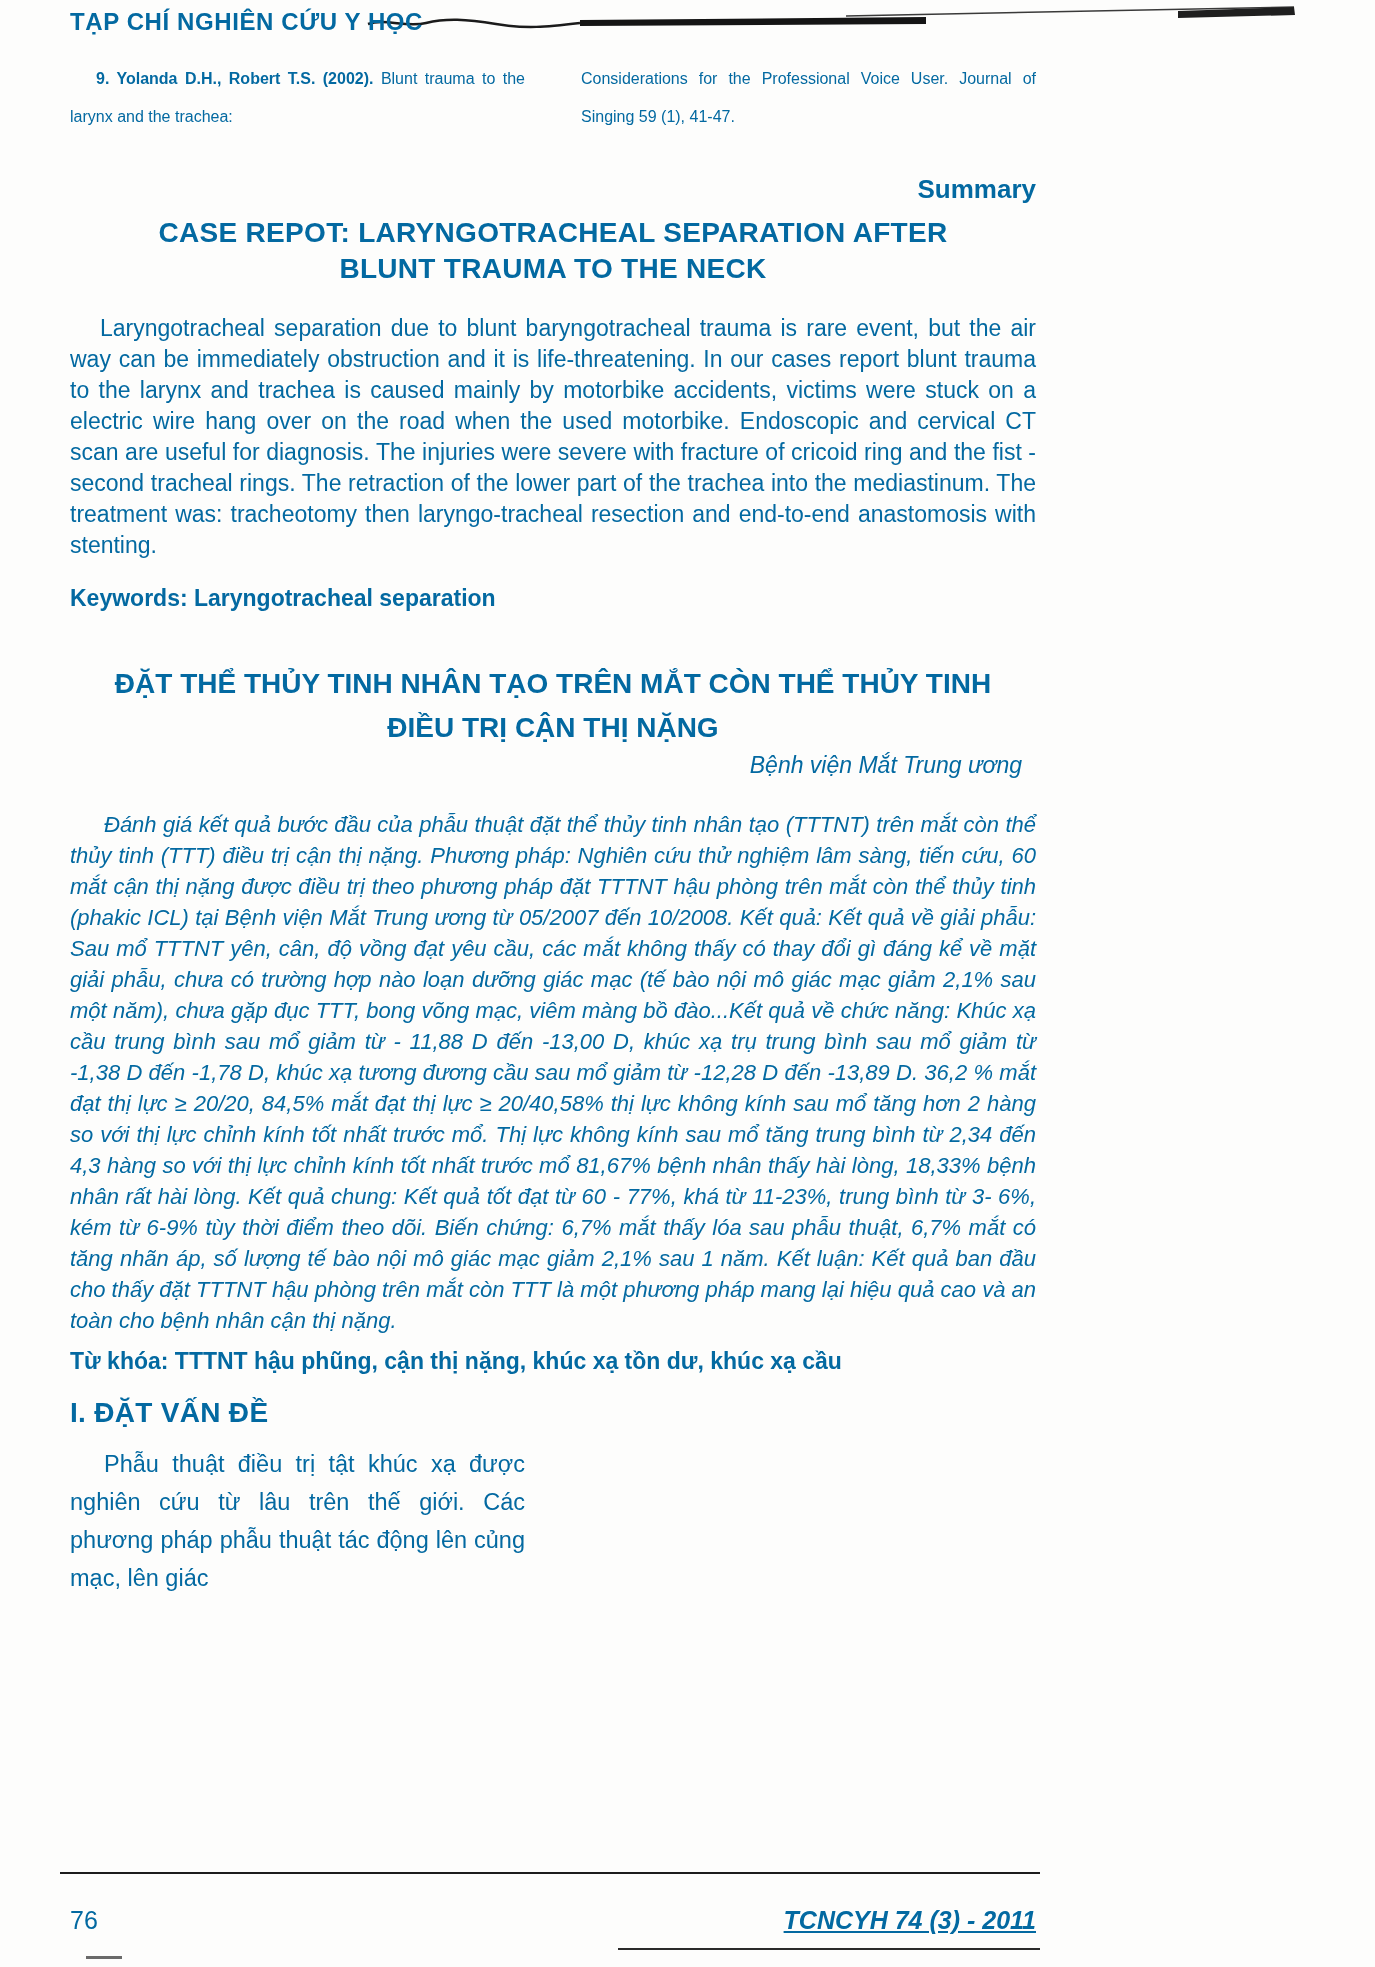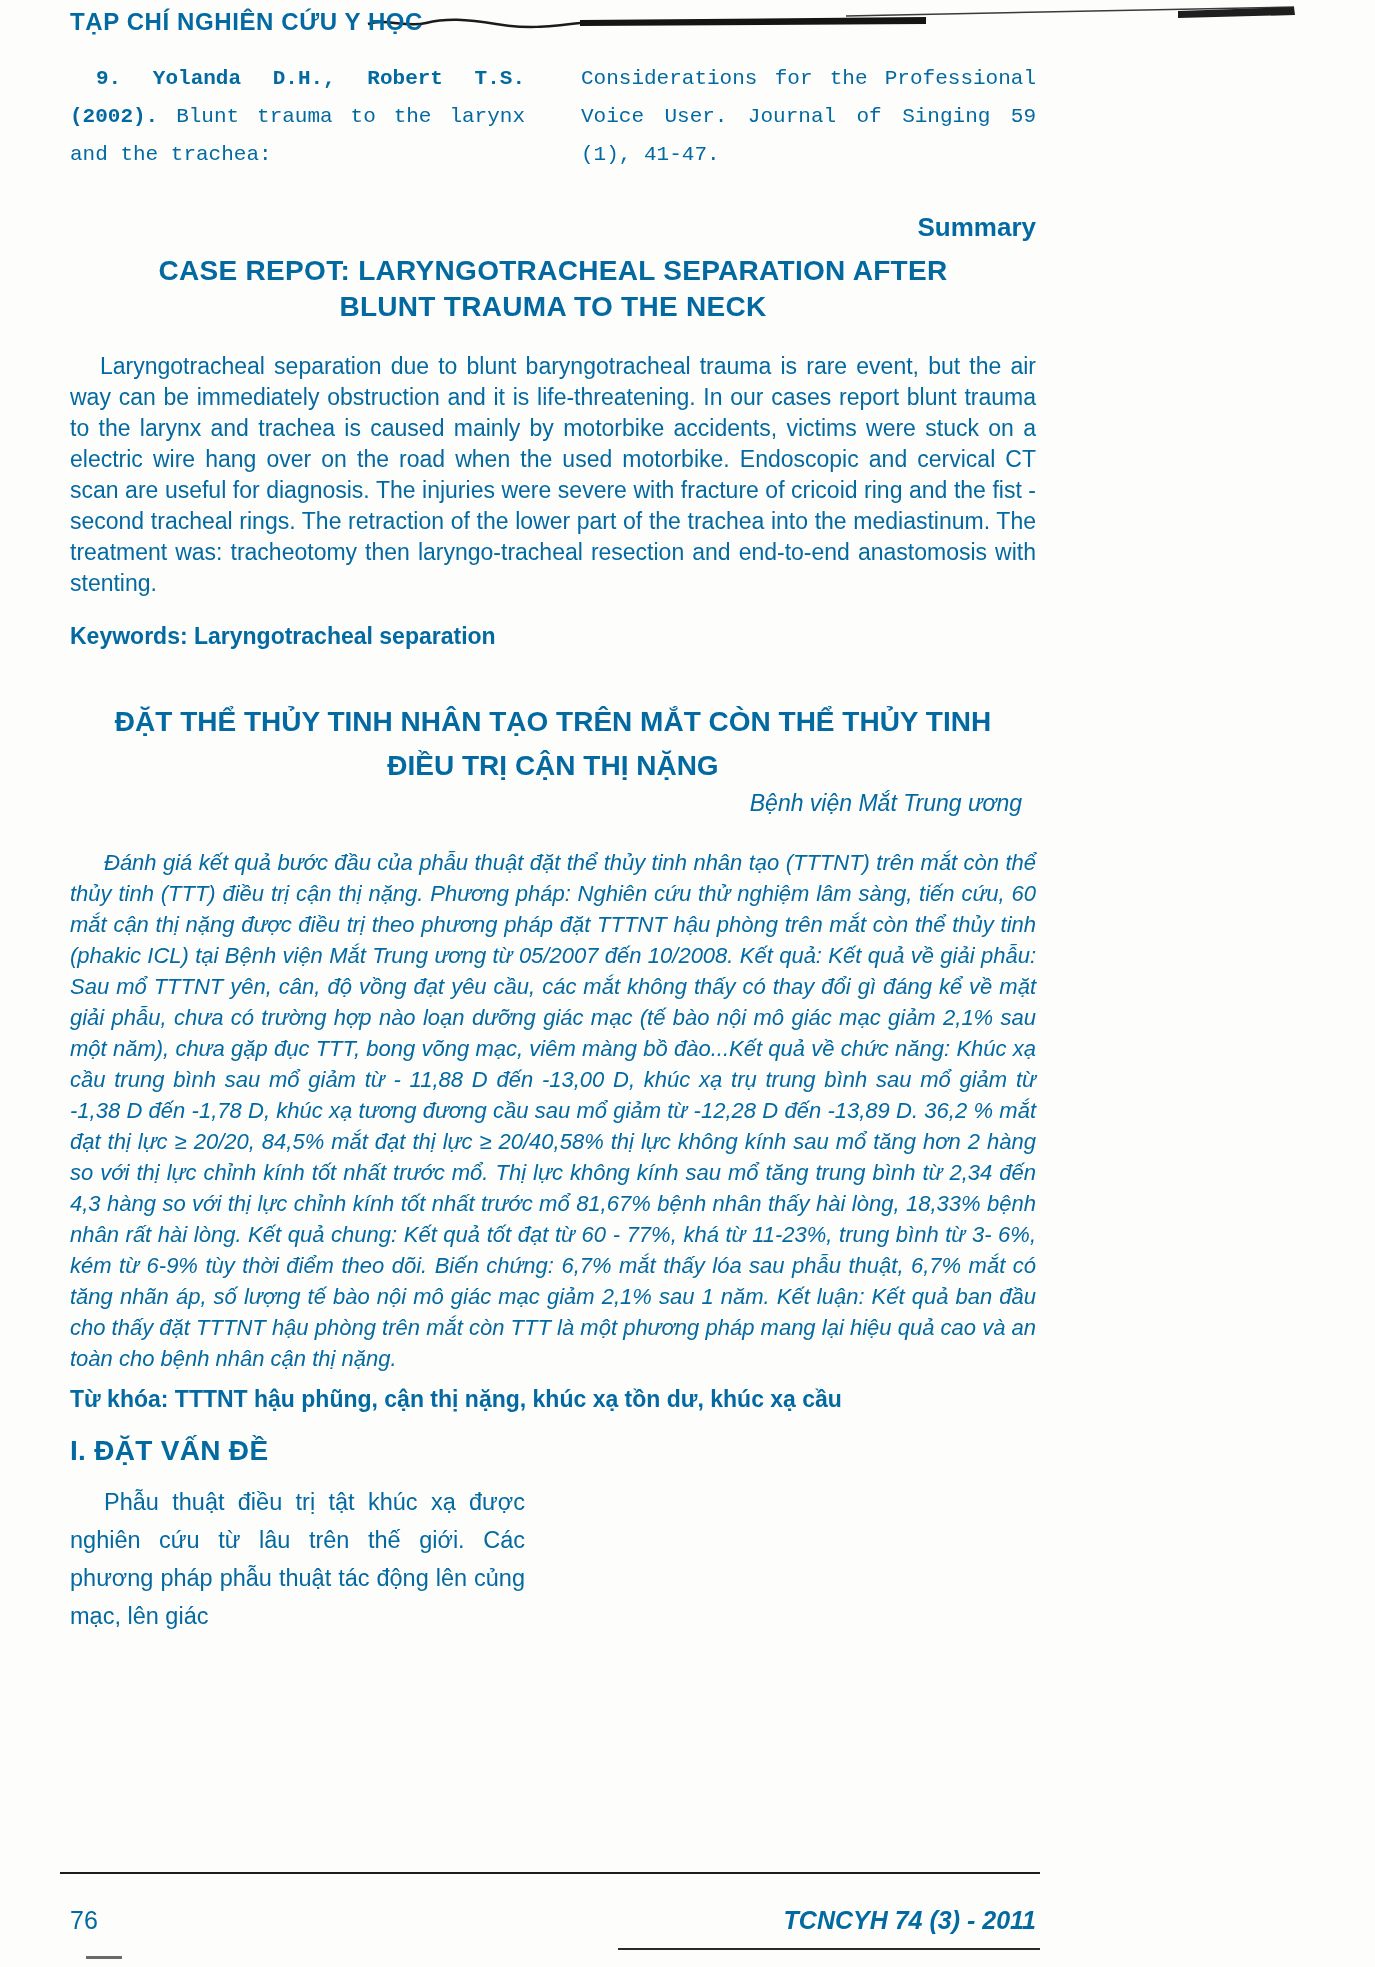--- a/index.html
+++ b/index.html
@@ -7,21 +7,21 @@
   .page {
     position:relative; width:1375px; height:1967px; background:#fdfdfc;
     color:#0369a1; overflow:hidden; margin:0 auto;
   }
   .content { position:relative; margin-left:70px; width:966px; padding-top:8px; }
 
   .journal-title { font-size:24px; font-weight:bold; letter-spacing:0.6px; }
   .header-deco { position:absolute; left:366px; top:4px; }
 
   .refs { display:flex; gap:56px; margin-top:24px; }
-  .ref { width:455px; font-size:21px; line-height:38px; text-align:justify;font-family:Liberation Mono, monospace; }
+  .ref { width:455px; font-size:16px; line-height:38px; text-align:justify; }
   .ref.first { text-indent:26px; }
   .bold { font-weight:bold; }
 
   .summary-heading { margin-top:38px; text-align:right; font-size:26px; font-weight:bold; }
   .case-title { margin-top:10px; text-align:center; font-size:28px; font-weight:bold; line-height:36px; letter-spacing:0.3px; }
 
   .abstract-en { margin-top:26px; font-size:23px; line-height:31px; text-align:justify; text-indent:30px; }
   .keywords-en { margin-top:24px; font-size:23px; font-weight:bold; }
 
   .vn-title { margin-top:50px; text-align:center; font-size:28px; font-weight:bold; line-height:44px; }
@@ -31,21 +31,21 @@
   .abstract-vn { margin-top:30px; font-style:italic; font-size:22px; line-height:31px; text-align:justify; text-indent:34px; }
   .keywords-vn { margin-top:12px; font-size:23px; font-weight:bold; }
 
   .intro-heading { margin-top:22px; font-size:28px; font-weight:bold; letter-spacing:0.3px; }
   .cols { display:flex; gap:56px; margin-top:16px; }
   .col { width:455px; font-size:23.5px; line-height:38px; text-align:justify; }
   .col-left { text-indent:34px; }
 
   .footer-rule { position:absolute; left:60px; top:1872px; width:980px; height:2px; background:#1c1c1c; }
   .footer-row { position:absolute; left:70px; top:1888px; width:966px; display:flex; justify-content:space-between; align-items:flex-start; font-size:25px; line-height:30px;margin-top:17px; }
-  .citation { font-weight:bold; font-style:italic; }
+  .citation { font-weight:bold; font-style:italic;text-decoration:underline; }
   .footer-speck { position:absolute; left:86px; top:1956px; width:36px; height:3px; background:#6a6a6a; }
   .footer-subline { position:absolute; left:618px; top:1948px; width:422px; height:2px; background:#2a2a2a; }
 </style>
 </head>
 <body>
 
 <div class="page">
 
   <svg class="header-deco" width="1010" height="34" viewBox="0 0 1010 34" aria-hidden="true">
     <path d="M2,20 C 20,14 40,24 60,19 S 100,15 130,20 S 180,23 214,19" fill="none" stroke="#1b1b1b" stroke-width="2.5"></path>

